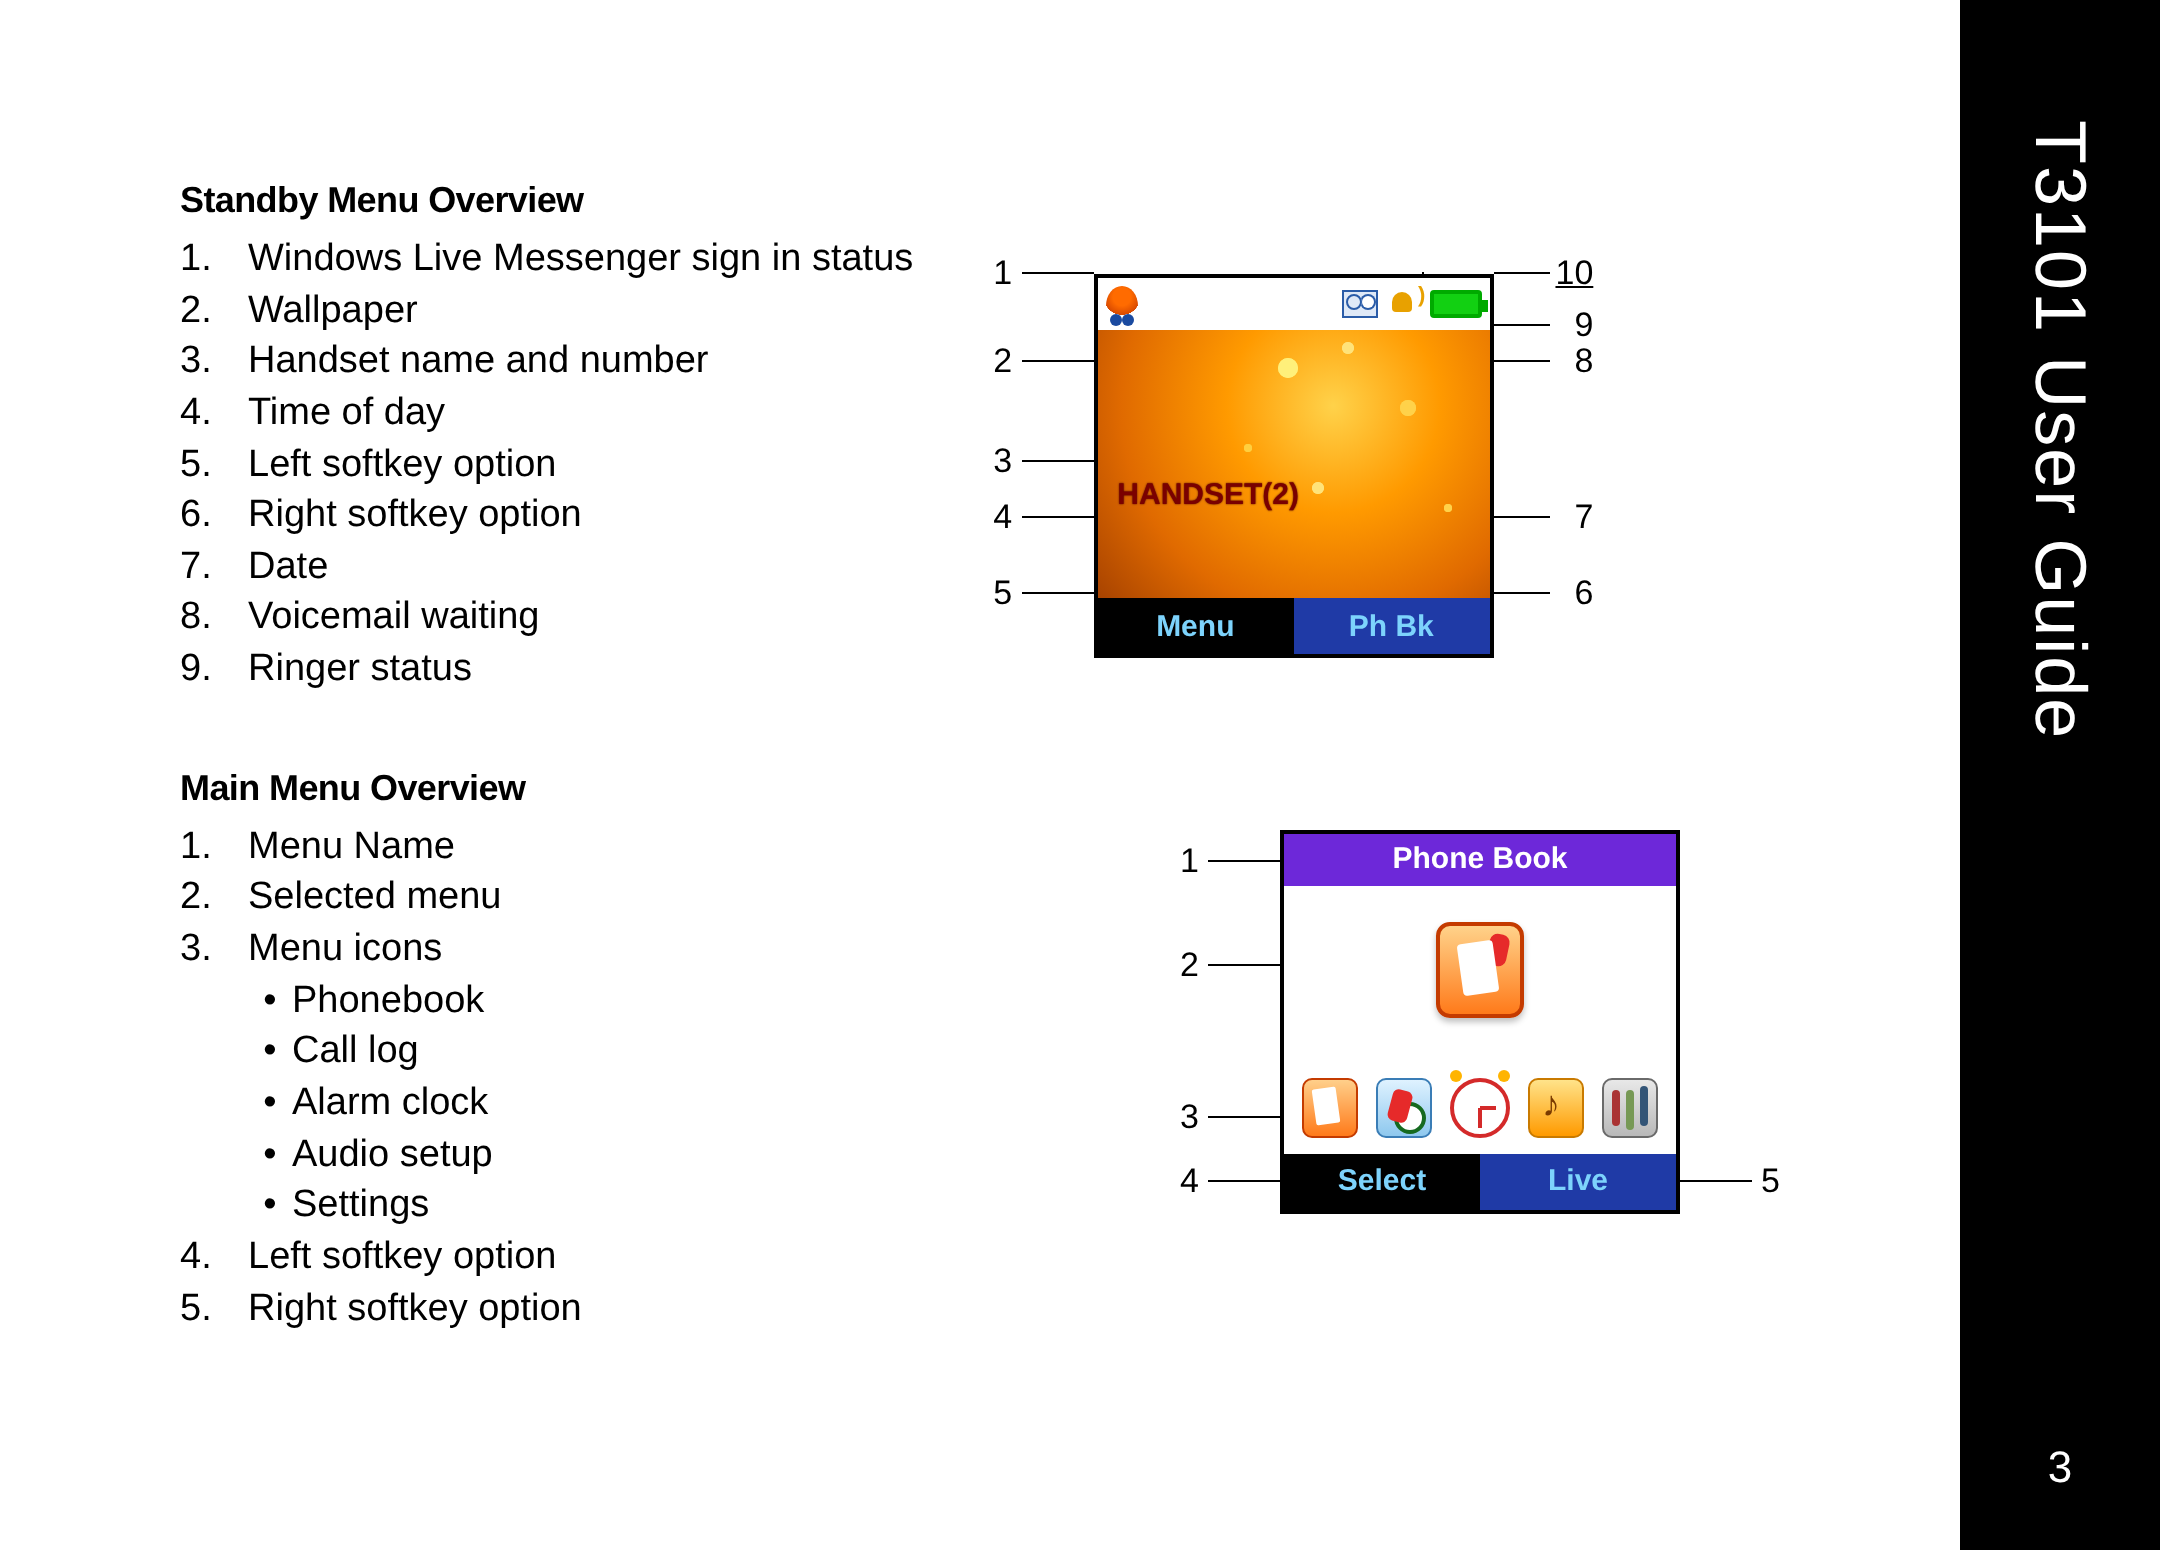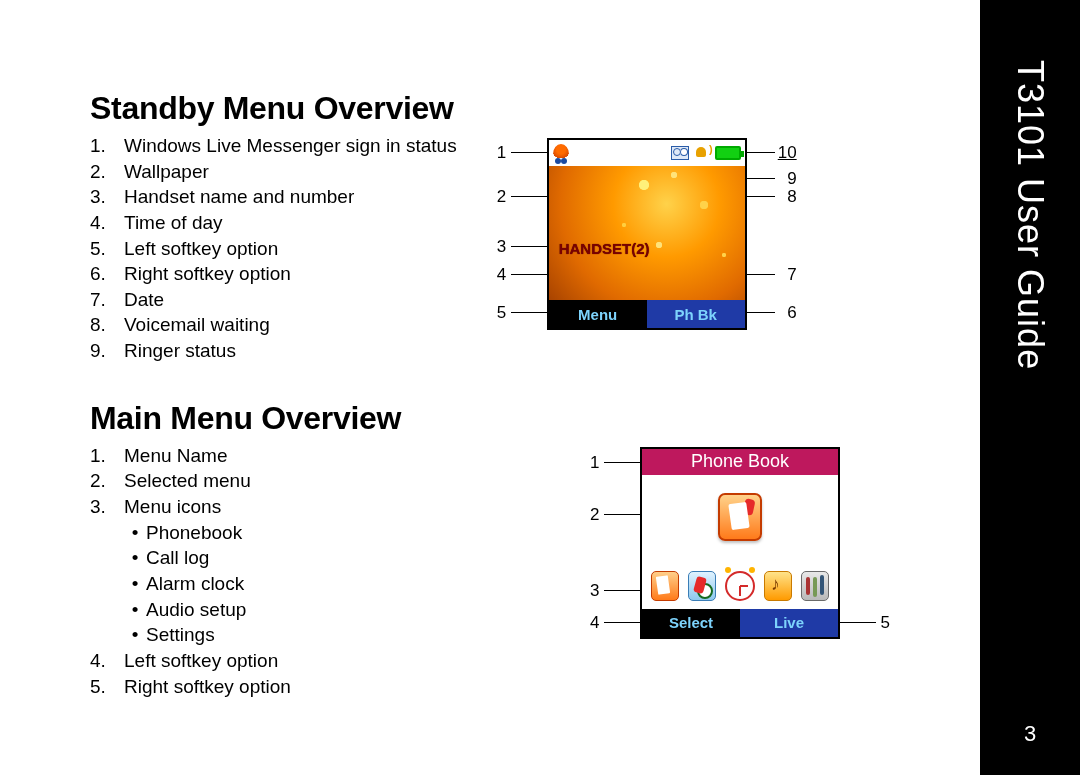--- a/index.html
+++ b/index.html
@@ -44,21 +44,21 @@
     bottom: 28px;
     left: 0;
     right: 0;
     text-align: center;
     font-size: 22px;
   }
 
   h2.section {
     font-family: Arial, Helvetica, sans-serif;
     font-weight: 900;
-    font-size: 32px;
+    font-size: 18px;
     letter-spacing: -0.3px;
     margin-bottom: 6px;
   }
   .section2 { margin-top: 36px; }
 
   .cols {
     display: flex;
     align-items: flex-start;
     gap: 30px;
   }
@@ -231,24 +231,24 @@
     color: #7dd3fc;
     font-weight: 900;
     font-size: 15px;
   }
   .softbar .left { background: #000; }
   .softbar .right { background: #1f3aa6; }
 
   
   .mainmenu .titlebar {
     height: 26px;
-    background: #be185d;
+    background: #6d28d9;
     color: #fff;
-    font-weight: 400;
-    font-size: 18px;
+    font-weight: 700;
+    font-size: 15px;
     display: flex;
     align-items: center;
     justify-content: center;
   }
   .mainmenu .body {
     height: 134px;
     background: #fff;
     position: relative;
   }
   .bigicon {
@@ -394,21 +394,21 @@
         <span class="lbl" style="right:0; top:128px;">7</span>
         <span class="lbl" style="right:0; top:166px;">6</span>
 
         <span class="lead" style="right:22px; top:15px;  width:28px;"></span>
         <span class="lead" style="right:22px; top:41px;  width:63px;"></span>
         <span class="leadv" style="right:85px; top:15px; height:26px;"></span>
         <span class="lead" style="right:22px; top:59px;  width:28px;"></span>
         <span class="lead" style="right:22px; top:137px; width:28px;"></span>
         <span class="lead" style="right:22px; top:175px; width:28px;"></span>
 
-        <div class="screen standby" style="position:absolute; left:50px; top:1px;">
+        <div class="screen standby" style="position:absolute; left:50px; top:16px;">
           <div class="wallpaper">
             <div class="topbar">
               <div class="left">
                 <span class="msn"></span>
               </div>
               <div class="right">
                 <span class="vm"></span>
                 <span class="bell"></span>
                 <span class="batt"></span>
               </div>

